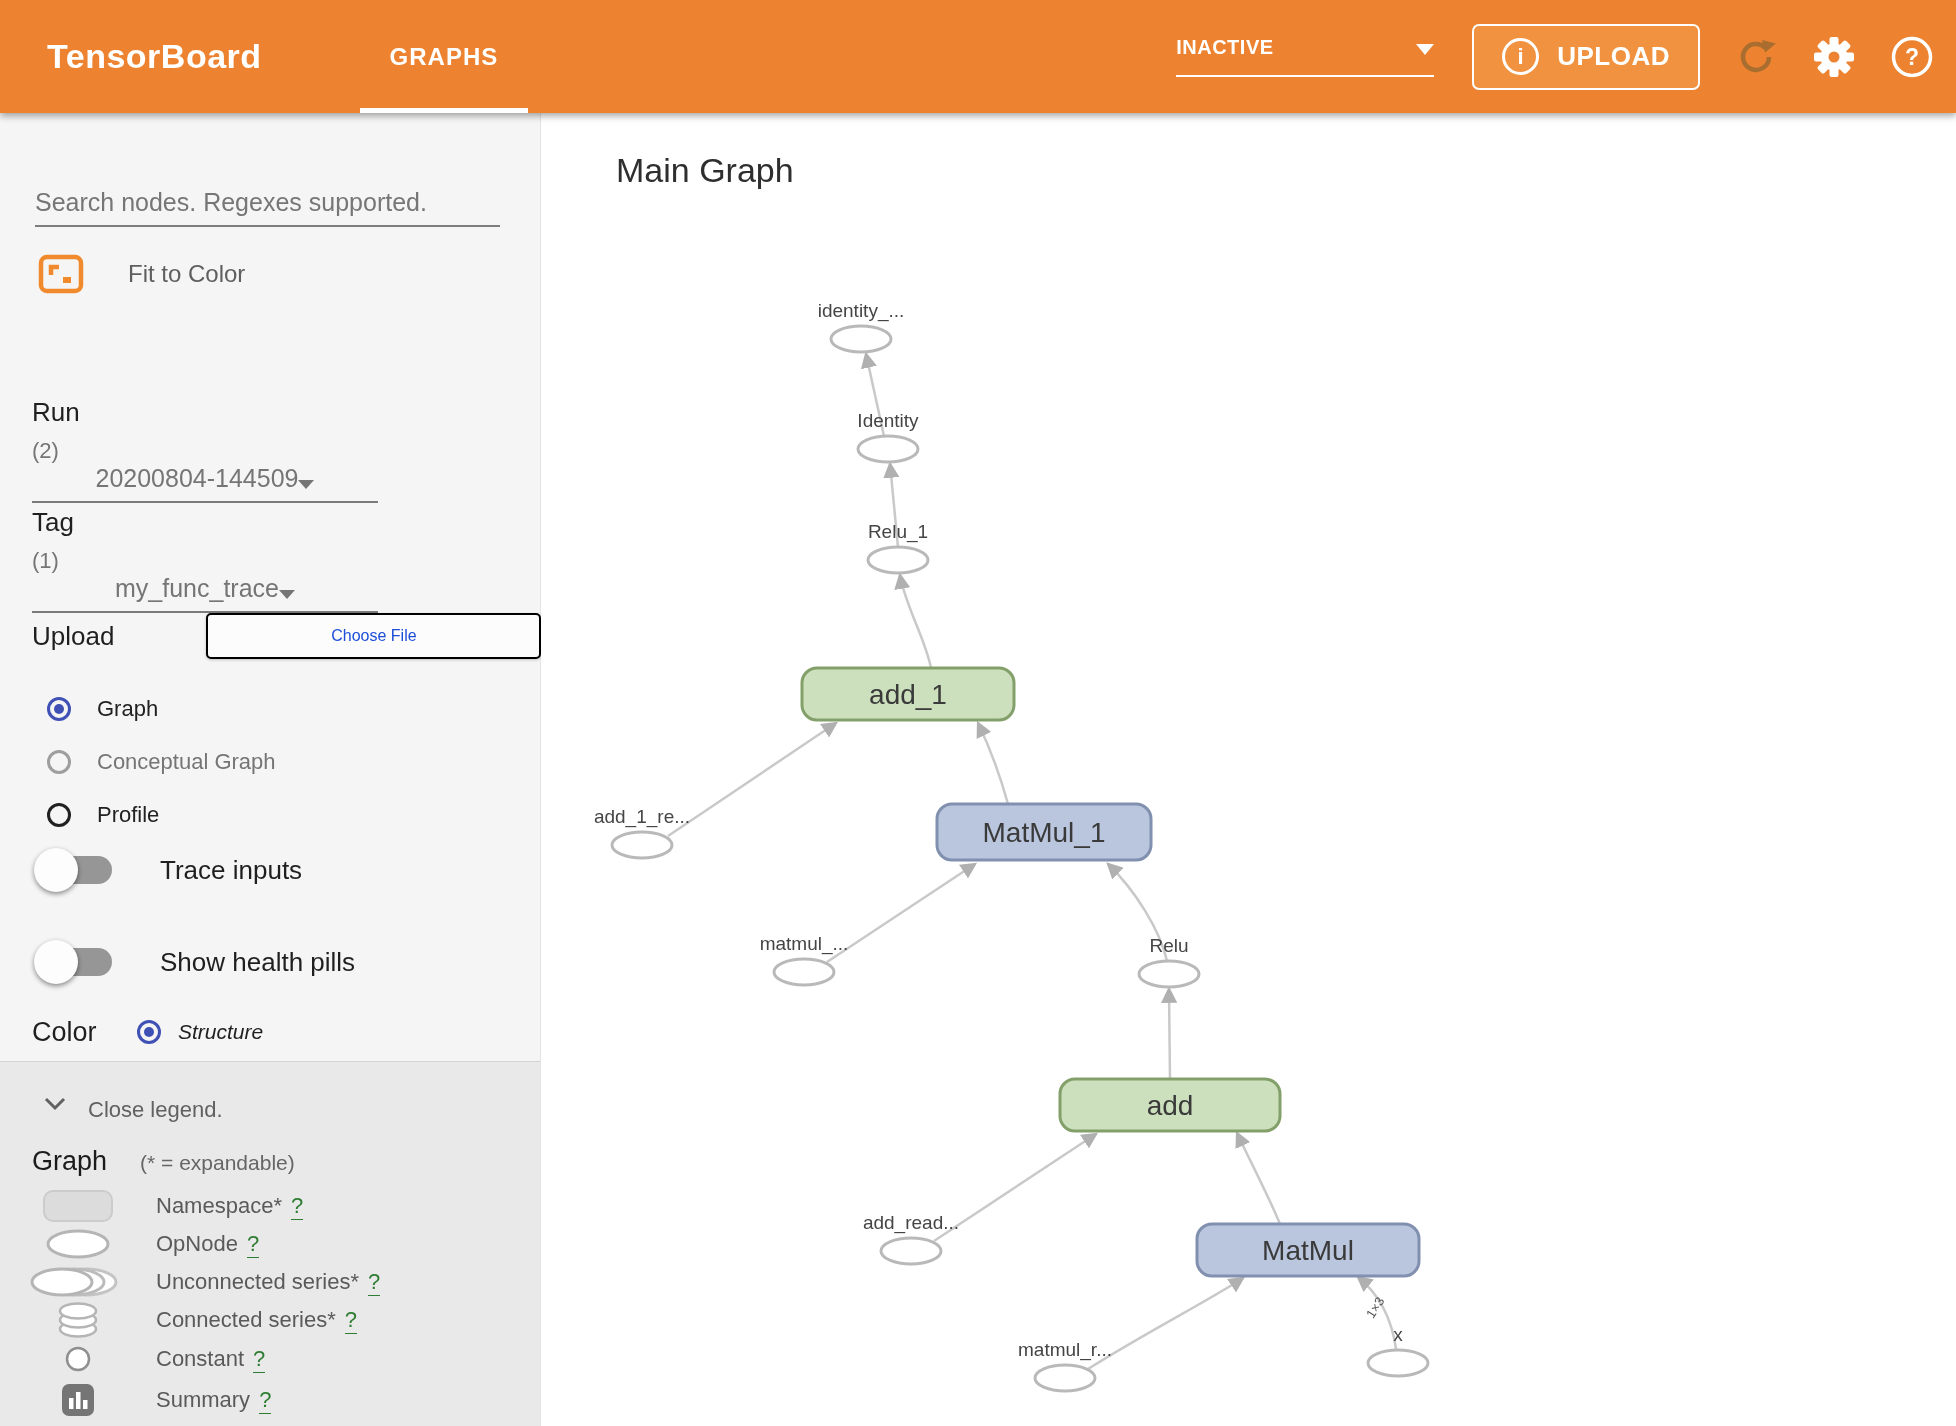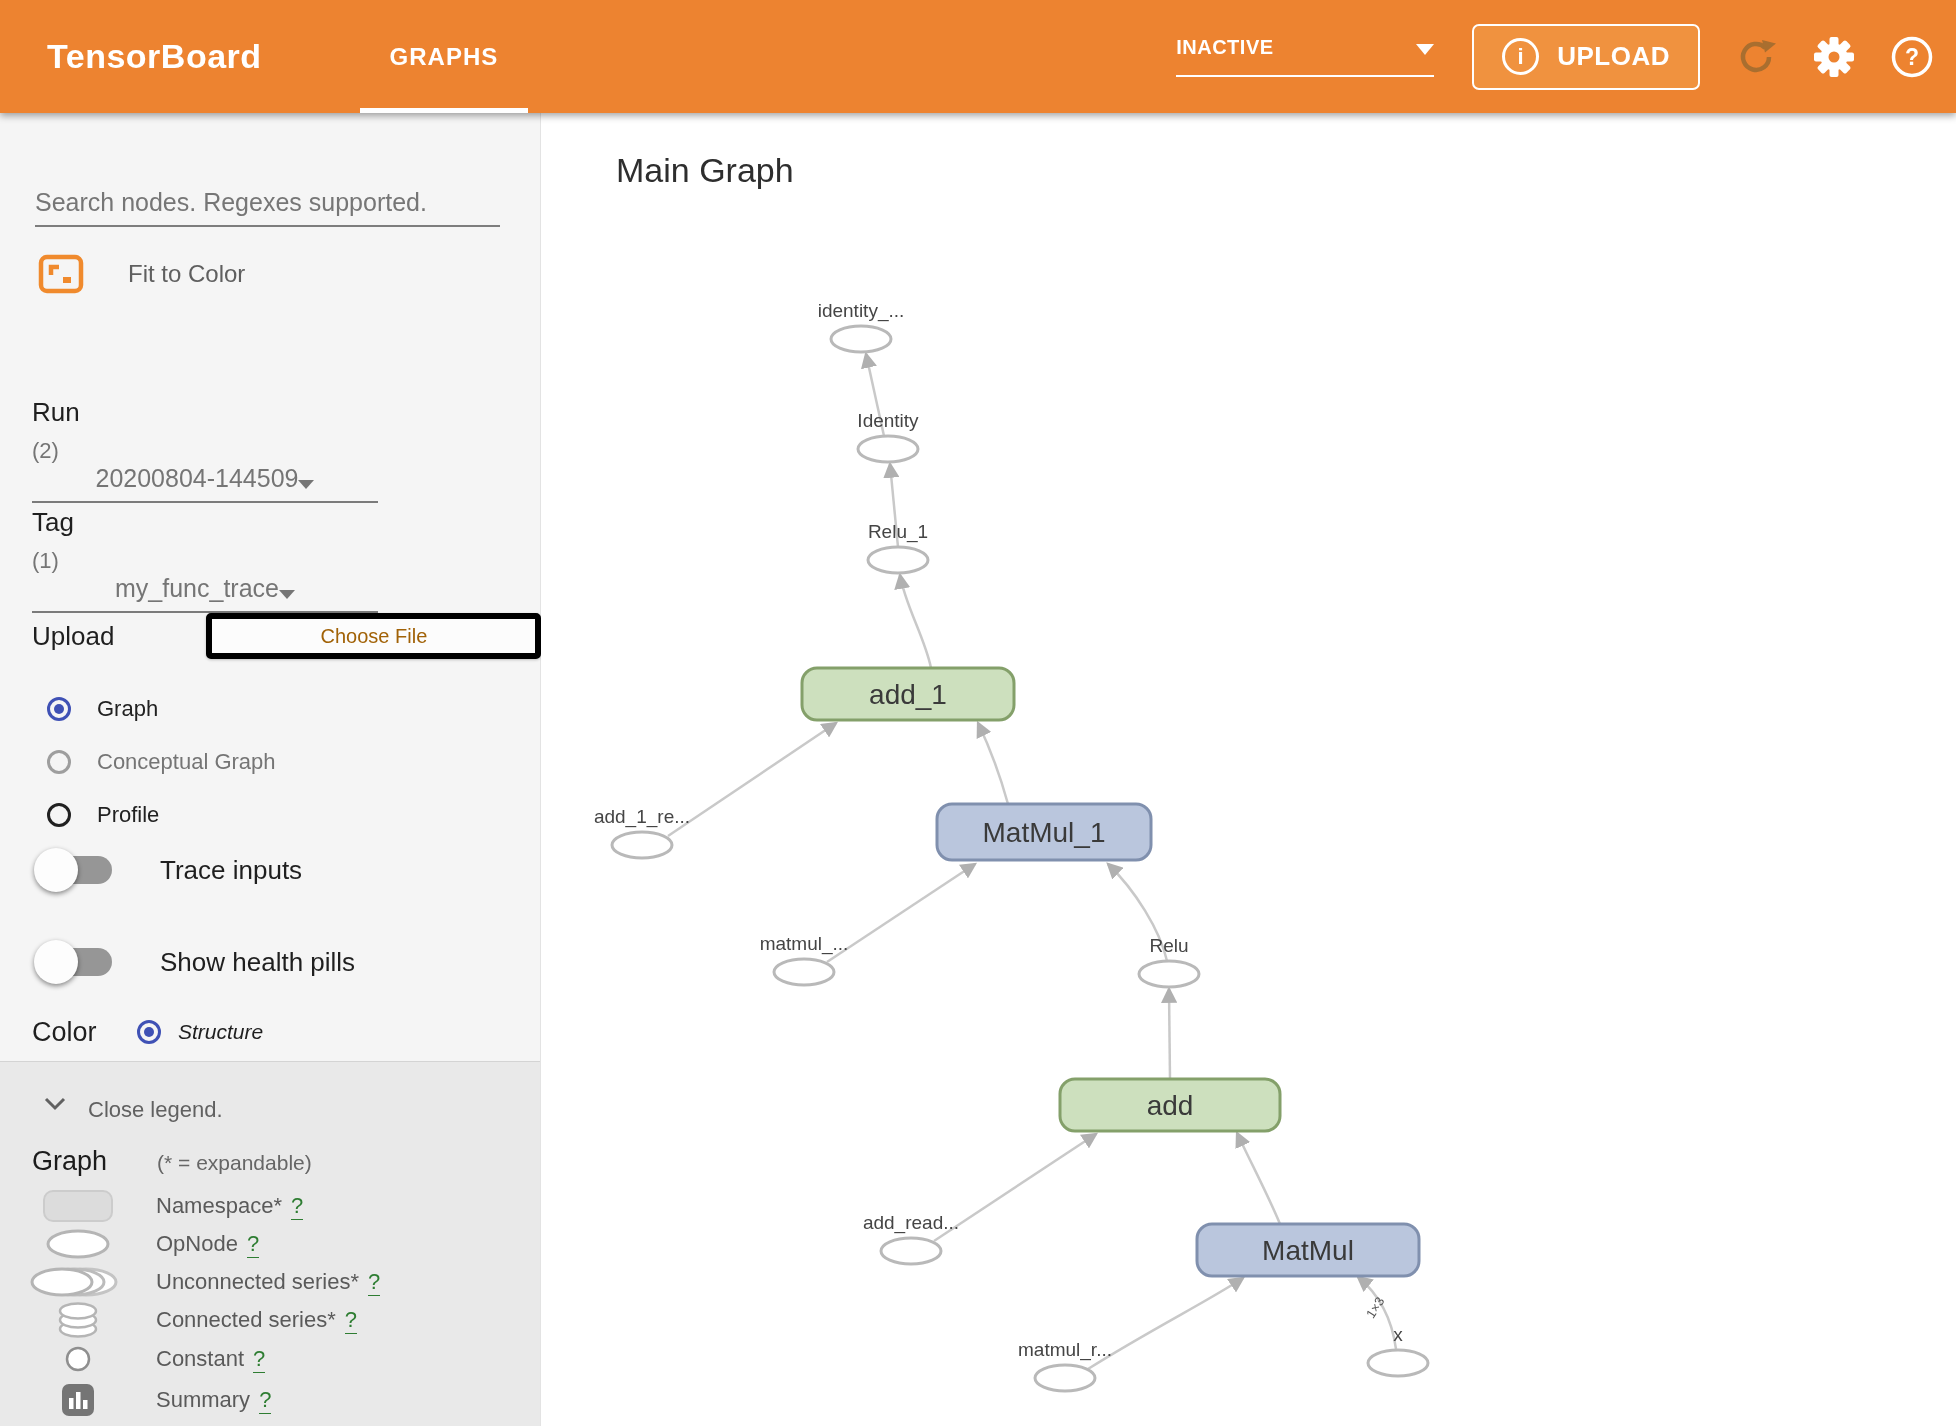--- a/index.html
+++ b/index.html
@@ -46,22 +46,22 @@
   .field .f-labelcol { width:124px; }
   .f-label { font-size:26px; color:#1f1f1f; }
   .f-count { margin-top:10px; font-size:22px; color:#757575; }
   .f-select { width:346px; padding-bottom:8px; border-bottom:2px solid #7b7b7b;
               display:flex; align-items:flex-end; justify-content:center;
               font-size:25px; color:#757575; cursor:pointer; }
   .caret-gray { width:0; height:0; border-left:8px solid transparent; border-right:8px solid transparent;
                 border-top:9px solid #757575; margin-bottom:4px; }
   .upload-row { position:absolute; left:32px; display:flex; align-items:center; }
   .choose-file-btn { margin-left:92px; width:335px; height:46px; background:#fcfcfc;
-                     border:6px solid #000000; border-radius:5px; box-shadow:0 1px 3px rgba(0,0,0,.22);
-                     font-size:20px; color:#a16207; font-family:inherit; cursor:pointer; }
+                     border:2px solid #000000; border-radius:5px; box-shadow:0 1px 3px rgba(0,0,0,.22);
+                     font-size:16px; color:#1d4ed8; font-family:inherit; cursor:pointer; }
   .radio-row { position:absolute; left:47px; display:flex; align-items:center; height:28px; cursor:pointer; }
   .radio { width:24px; height:24px; border-radius:50%; flex:none; position:relative; }
   .radio.sel { border:3px solid #3f51b5; }
   .radio.sel::after { content:""; position:absolute; left:4px; top:4px; width:10px; height:10px;
                       border-radius:50%; background:#3f51b5; }
   .radio.gray { border:3px solid #9e9e9e; }
   .radio.dark { border:3px solid #212121; }
   .radio-label { margin-left:26px; font-size:22px; }
   .toggle-row { position:absolute; left:34px; display:flex; align-items:center; height:44px; }
   .toggle { position:relative; width:80px; height:44px; flex:none; cursor:pointer; }
@@ -74,21 +74,21 @@
   .color-row .radio { margin-right:17px; }
   .color-opt { font-size:21px; color:#1f1f1f;font-style:italic; }
   .sidebar-divider { position:absolute; left:0; top:948px; width:100%; height:1px; background:#d4d4d4; }
 
   
   .legend { position:absolute; left:0; top:949px; bottom:0; width:100%; background:#e9e9e9; }
   .legend-close { position:absolute; left:44px; top:35px; display:flex; align-items:flex-start; cursor:pointer; }
   .legend-close .lc-label { margin-left:22px; font-size:22px; color:#616161; }
   .legend-head { position:absolute; left:32px; top:84px; display:flex; align-items:baseline; }
   .legend-head .lh-title { font-size:27px; color:#1c1c1c; }
-  .legend-head .lh-note { margin-left:50px; font-size:21px; color:#666; }
+  .legend-head .lh-note { margin-left:33px; font-size:21px; color:#666; }
   .legend-row { position:absolute; left:0; width:100%; height:40px; display:flex; align-items:center; }
   .legend-icon-cell { width:156px; flex:none; display:flex; justify-content:center; }
   .legend-label { font-size:22px; color:#5a5a5a; }
   .help-link { margin-left:9px; font-size:22px; color:#2e7d32; border-bottom:1px solid #2e7d32;
                text-decoration:none; cursor:pointer; }
 
   
   .content { position:relative; flex:1; background:#fff; }
   .main-title { position:absolute; left:75px; top:38px; font-size:34px; font-weight:500; color:#2e2e2e; }
   #graph-svg { position:absolute; left:0; top:0; }

